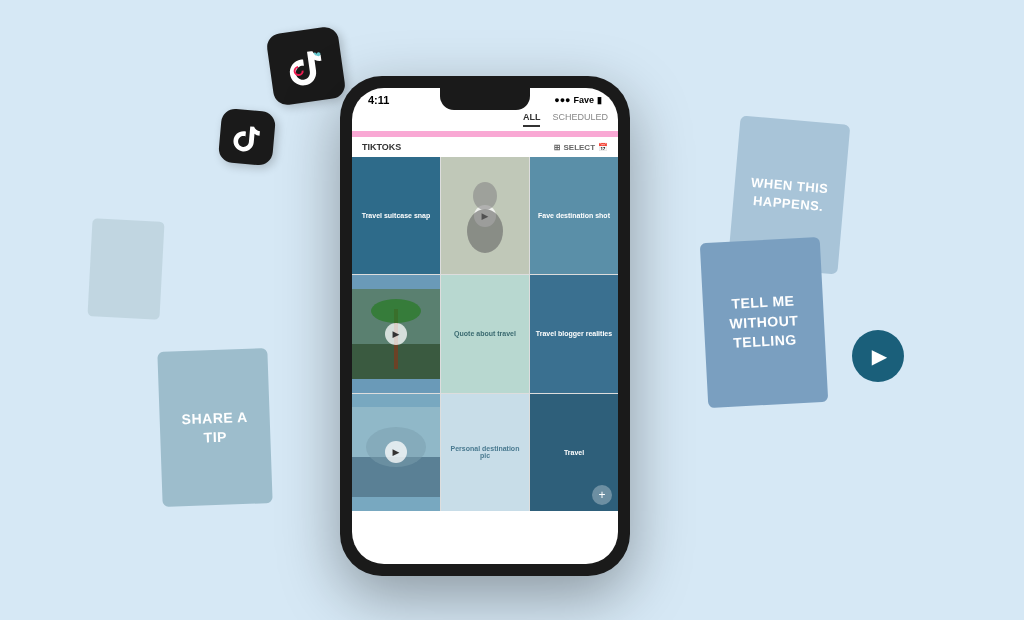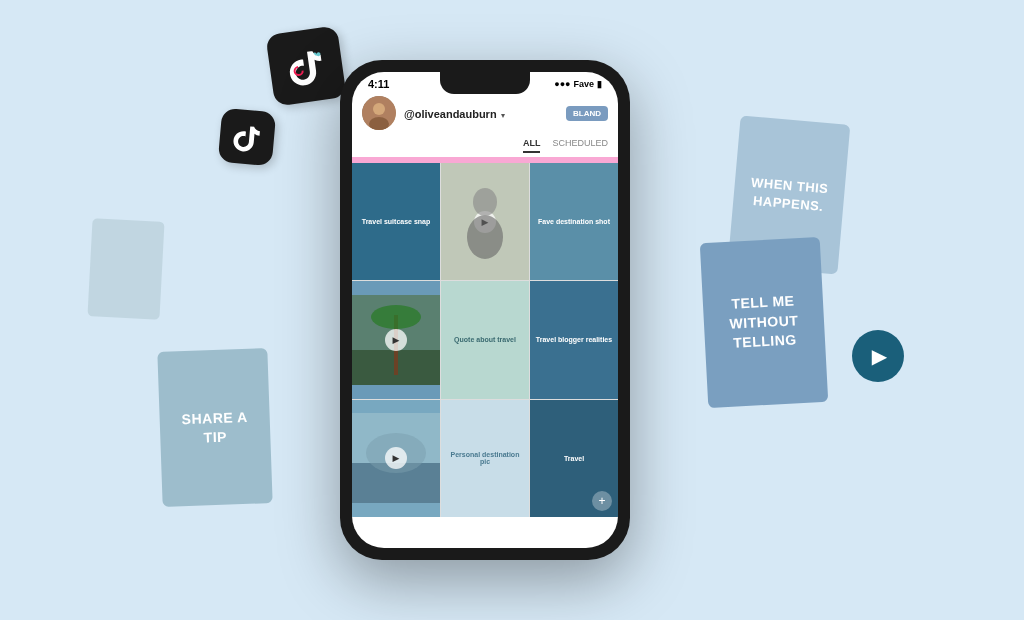--- a/index.html
+++ b/index.html
@@ -21,21 +21,21 @@
       align-items: center;
       justify-content: center;
       box-shadow: 3px 3px 10px rgba(0,0,0,0.2);
     }
     .tiktok-icon svg { display: block; }
 
     
     .phone-wrap {
       position: absolute;
       left: 340px;
-      top: 60px;
+      top: 76px;
       width: 290px;
       height: 500px;
     }
     .phone-outer {
       width: 100%;
       height: 100%;
       background: #1a1a1a;
       border-radius: 42px;
       padding: 12px;
       box-shadow: 0 20px 60px rgba(0,0,0,0.35);
@@ -296,40 +296,34 @@
 
       <div class="phone-status-bar">
         <span class="status-time">4:11</span>
         <div class="status-icons">
           <span>●●●</span>
           <span>Fave</span>
           <span>▮</span>
         </div>
       </div>
 
-      <div class="profile-header">
-        <div class="avatar">
-          <svg width="34" height="34" viewBox="0 0 34 34">
-            <circle cx="17" cy="17" r="17" fill="#b08060"></circle>
-            <circle cx="17" cy="13" r="6" fill="#d4a87a"></circle>
-            <ellipse cx="17" cy="28" rx="10" ry="7" fill="#8b6040"></ellipse>
-          </svg>
-        </div>
-        <div>
-          <span class="username">@oliveandauburn</span>
-          <span class="dropdown-arrow"> ▾</span>
-        </div>
-        <div class="bland-badge">BLAND</div>
-      </div>
 
       <div class="tabs-row">
         <span class="tab-active">ALL</span>
         <span>SCHEDULED</span>
       </div>
 
+      <div class="tiktoks-header">
+        <span>TIKTOKS</span>
+        <div class="select-btn">
+          <span>⊞</span>
+          <span>SELECT</span>
+          <span>📅</span>
+        </div>
+      </div>
 
       <div class="video-grid">
 
         <div class="grid-cell" style="background:#2e6b8a;">
           <span class="cell-label">Travel suitcase snap</span>
         </div>
         <div class="grid-cell" style="background:#c0c8b8;">
           <div class="play-btn">▶</div>
 
           <svg width="60" height="80" viewBox="0 0 60 80" style="position:absolute;opacity:0.6">

